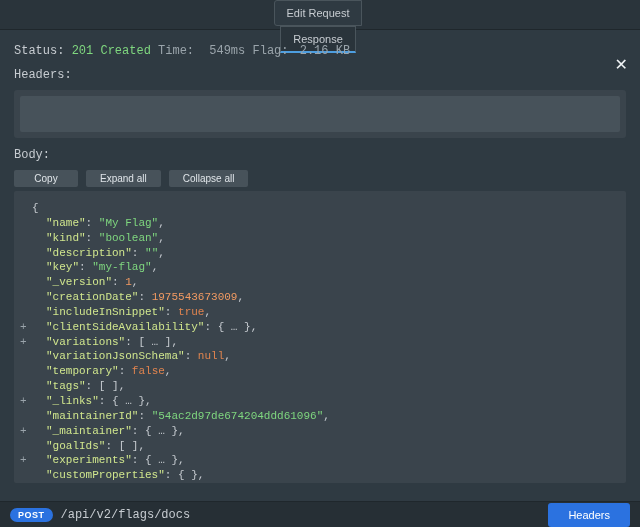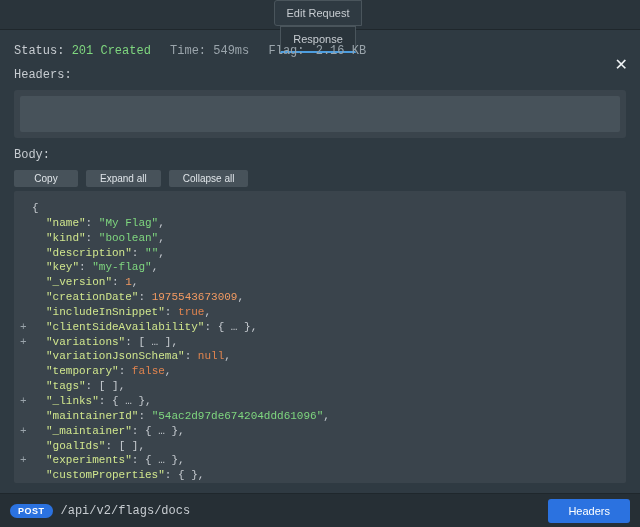--- a/index.html
+++ b/index.html
@@ -46,21 +46,21 @@
     line-height: 1;
   }
 
   .panel {
     padding: 14px 14px 0 14px;
     height: 462px;
     overflow: hidden;
   }
   .status-line { margin-bottom: 10px; font-size: 12px; }
   .status { color: #7fd77f; }
-  .meta { color: #9aa4ab; margin-left: 12px; }
+  .meta { color: #9aa4ab; margin-left: 0; }
   .section-label { color: #c7ccd1; margin: 6px 0 8px 0; display: block; }
 
   .headers-box {
     background: #3a444c;
     border-radius: 3px;
     height: 48px;
     margin-bottom: 10px;
     padding: 6px;
   }
   .headers-inner {
@@ -102,21 +102,21 @@
   .str { color: #7fd77f; }
   .num { color: #f19a62; }
   .bool { color: #e0844f; }
   .nul { color: #e0844f; }
   .pun { color: #c7ccd1; }
   .summ { color: #c7ccd1; }
 
   .footer {
     position: absolute;
     bottom: 0; left: 0; right: 0;
-    height: 34px;
+    height: 26px;
     background: #262f35;
     border-top: 1px solid #1f272c;
     display: flex;
     align-items: center;
     padding: 0 10px;
     gap: 8px;
   }
   .method {
     background: #2b72e0;
     color: #fff;
@@ -145,21 +145,21 @@
   <div class="tab">Edit Request</div>
   <div class="tab active">Response</div>
   <div class="close">✕</div>
 </div>
 
 <div class="panel">
   <div class="status-line mono">
     <span>Status:</span>
     <span class="status">201 Created</span>
     <span class="meta">Time:</span>
-    <span class="meta" style="margin-left:0">549ms</span>
+    <span class="meta" style="margin-left:8px">549ms</span>
     <span class="meta">Flag:</span>
     <span class="meta" style="margin-left:4px">2.16 KB</span>
   </div>
 
   <span class="section-label mono">Headers:</span>
   <div class="headers-box">
     <div class="headers-inner"></div>
   </div>
 
   <span class="section-label mono">Body:</span>

